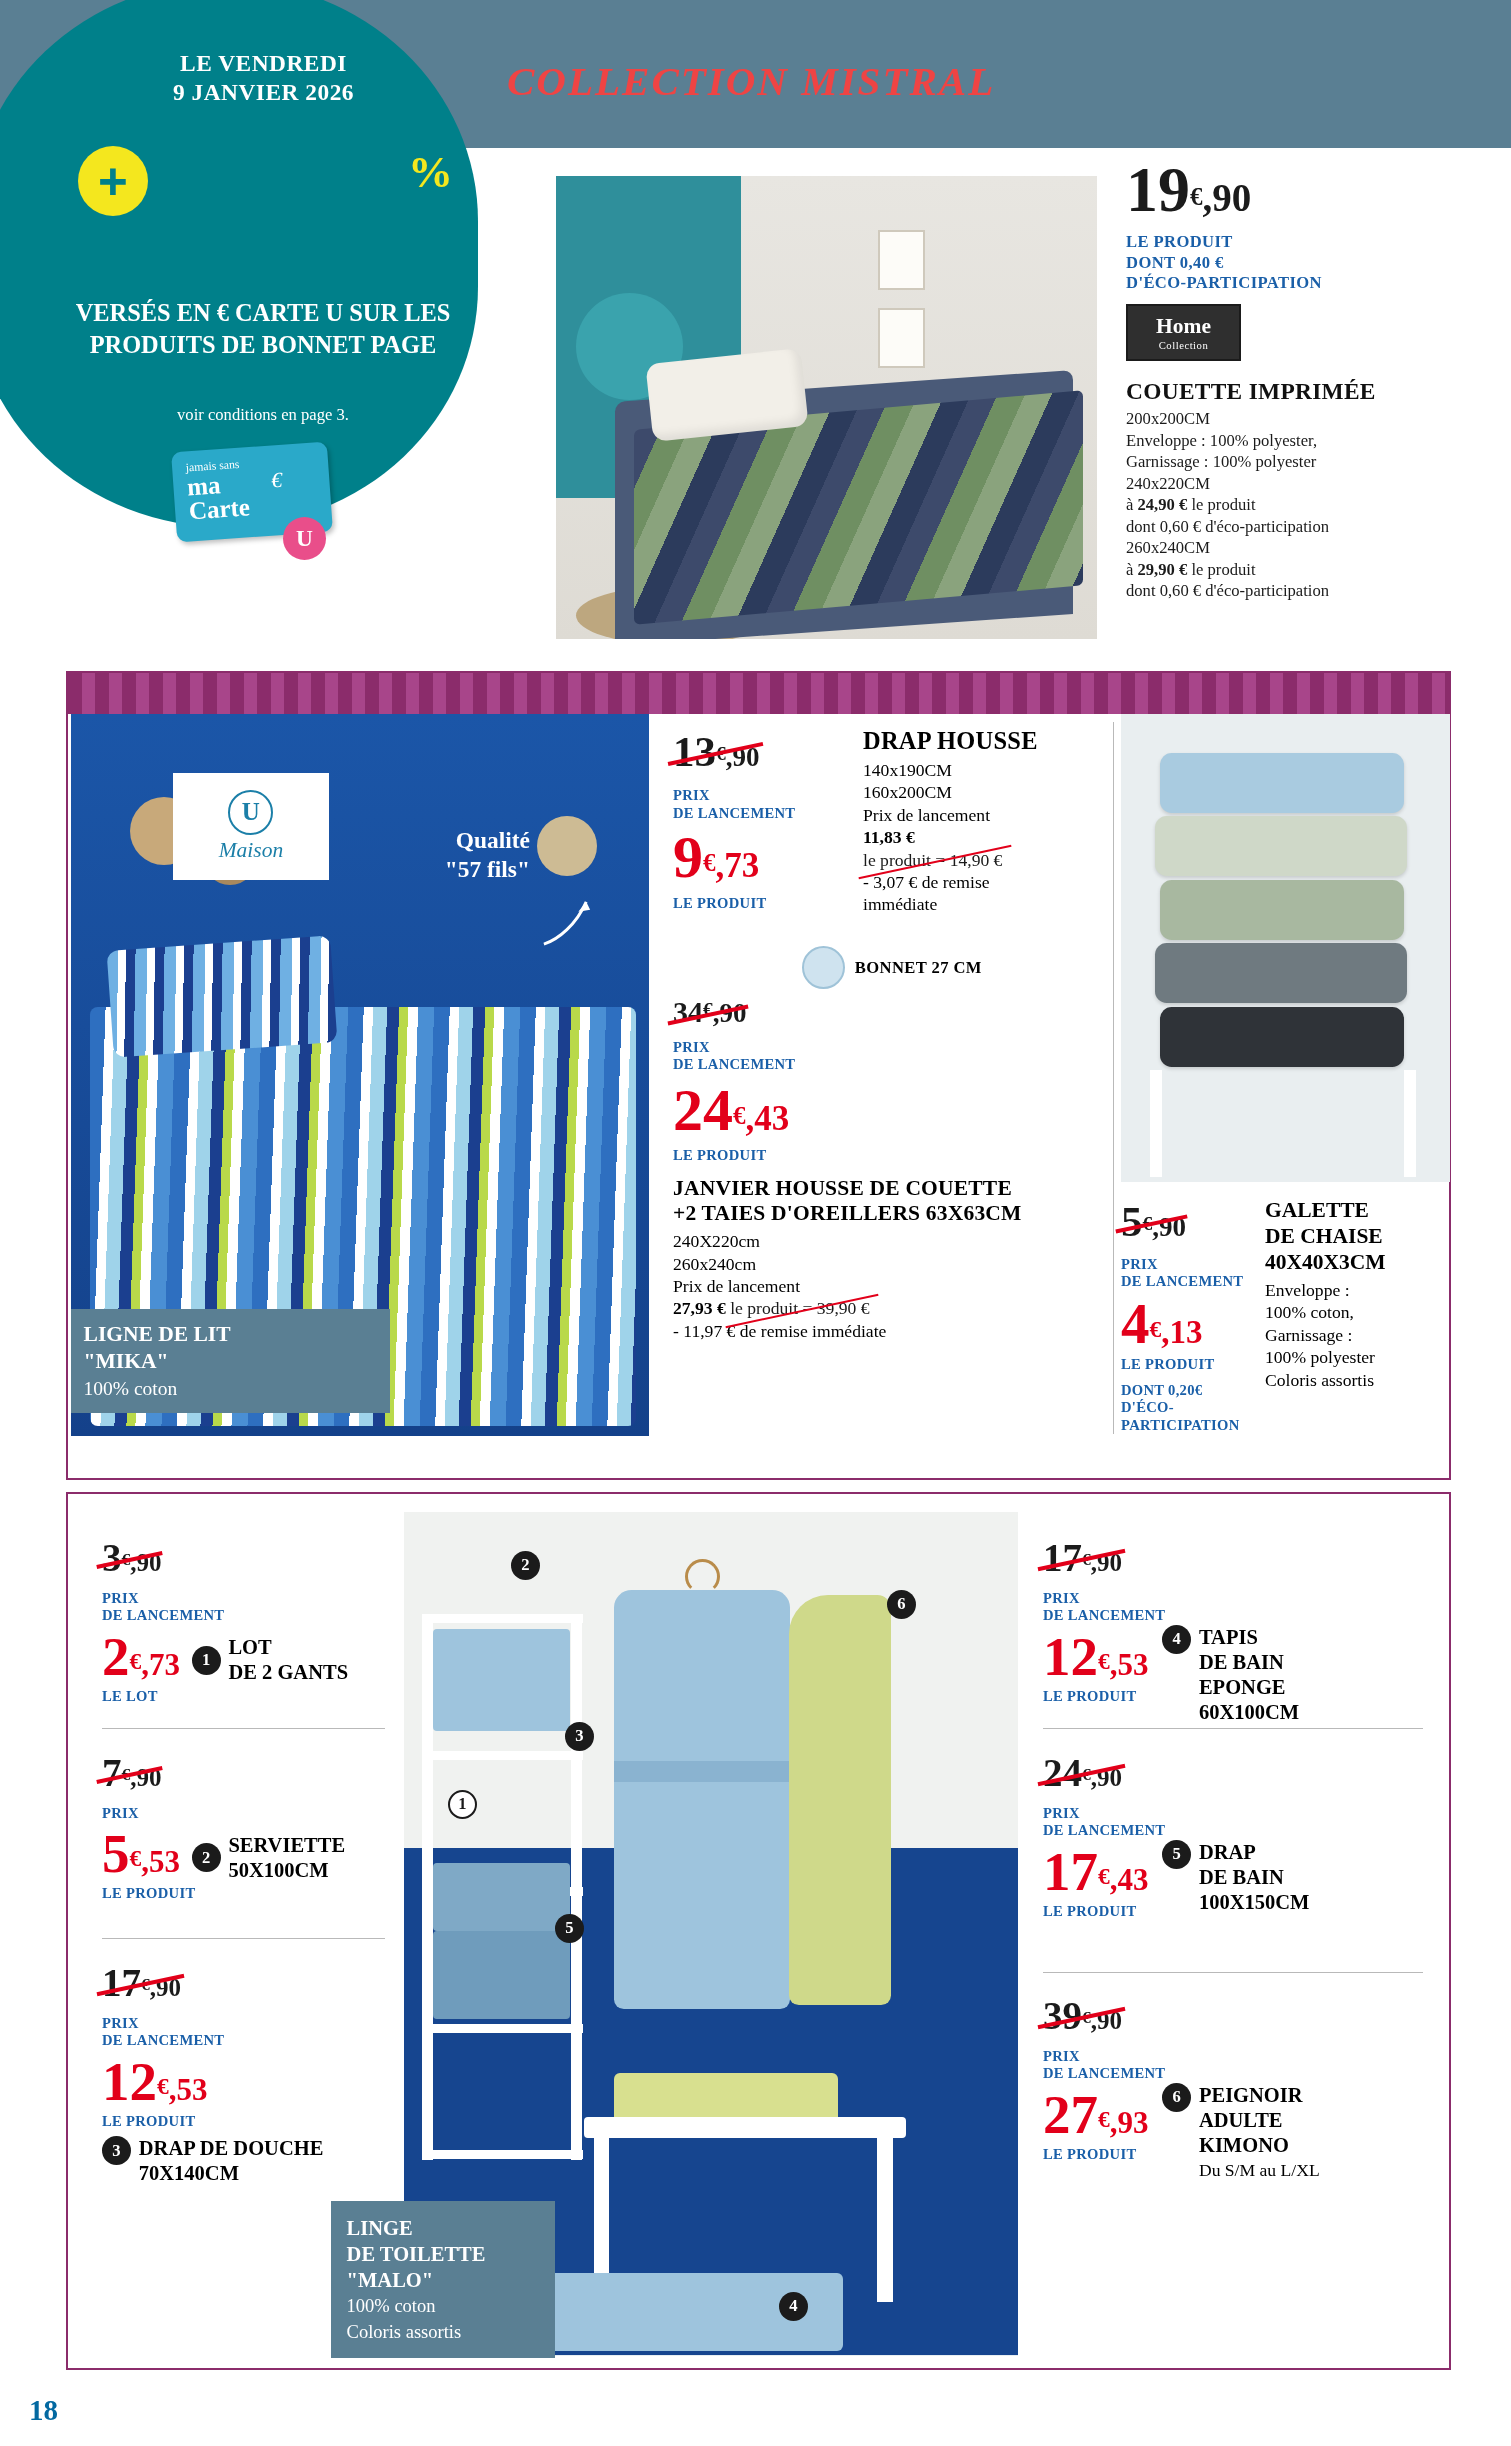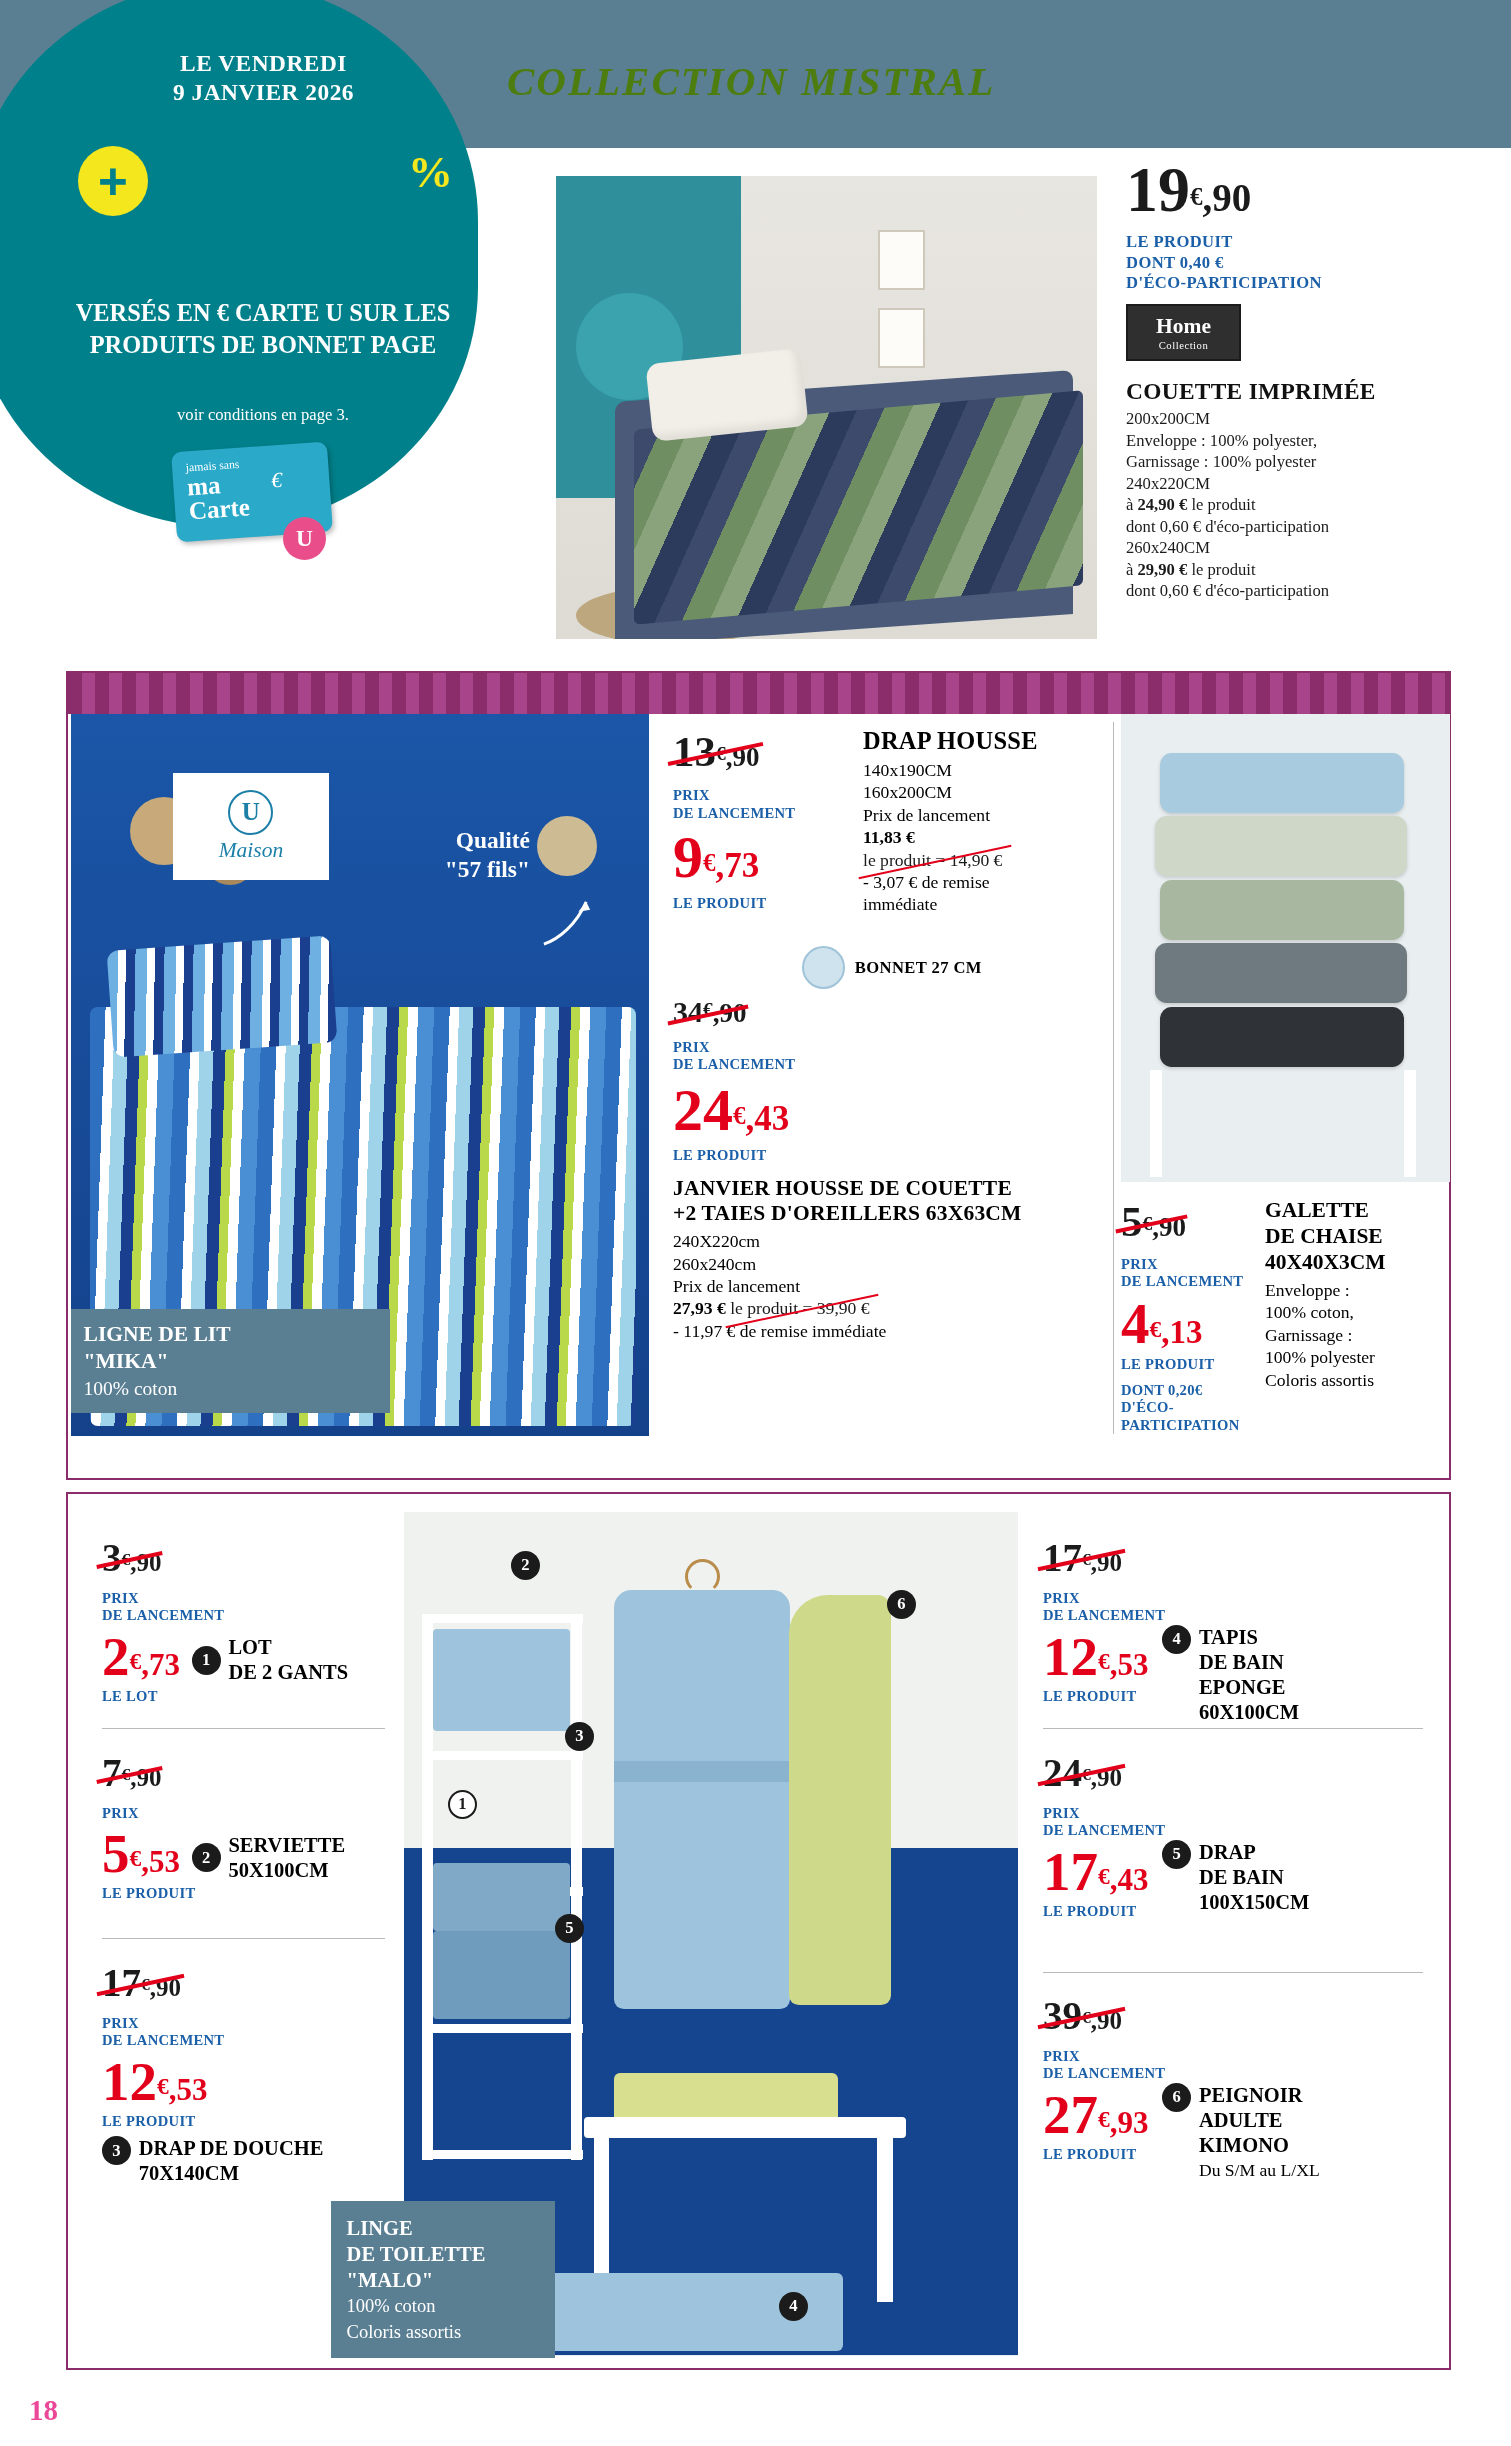--- a/index.html
+++ b/index.html
@@ -13,21 +13,21 @@
   }
   .page { position:absolute; inset:0; }
 
   
   .top-bar {
     position:absolute; left:0; top:0; width:1512px; height:148px;
     background:#5a7f93;
   }
   .top-title {
     position:absolute; left:507px; top:57px;
-    color:#4d7c0f; font-size:41px; font-style:italic; font-weight:bold;
+    color:#ef4444; font-size:41px; font-style:italic; font-weight:bold;
     letter-spacing:2px; font-family:"Liberation Serif", serif;
   }
   .teal-blob2 {
     position:absolute; left:-29px; top:-19.5px; width:507px; height:546px;
     background:#00808a;
     border-radius:50% / 44%;
   }
   .date-txt {
     position:absolute; left:117px; top:49px; width:293px; text-align:center;
     color:#ffffff; font-weight:bold; font-size:23.4px; line-height:29px;
@@ -241,21 +241,21 @@
   .num-badge.white { background:#fff; color:#1b1b1b; border:2px solid #1b1b1b;}
   .linge-tag {
     position:absolute; left:263px; top:707px; width:224px; padding:13.7px 15.6px;
     background:#5a7f93; color:#fff; font-weight:bold; font-size:20.5px; line-height:26px;
     font-family:"Liberation Serif", serif;
   }
   .divider { position:absolute; height:1px; background:#b9b9b9;}
   .vdivider{ position:absolute; width:1px; background:#b9b9b9;}
 
   .pagenum {
-    position:absolute; left:29px; top:2394px; font-size:29px; font-weight:bold; color:#ec4899;
+    position:absolute; left:29px; top:2394px; font-size:29px; font-weight:bold; color:#0369a1;
     font-family:"Liberation Serif", serif;
   }
 </style>
 </head>
 <body>
 
 <div class="page">
 
   <div class="top-bar"></div>
   <div class="top-title">COLLECTION MISTRAL</div>

